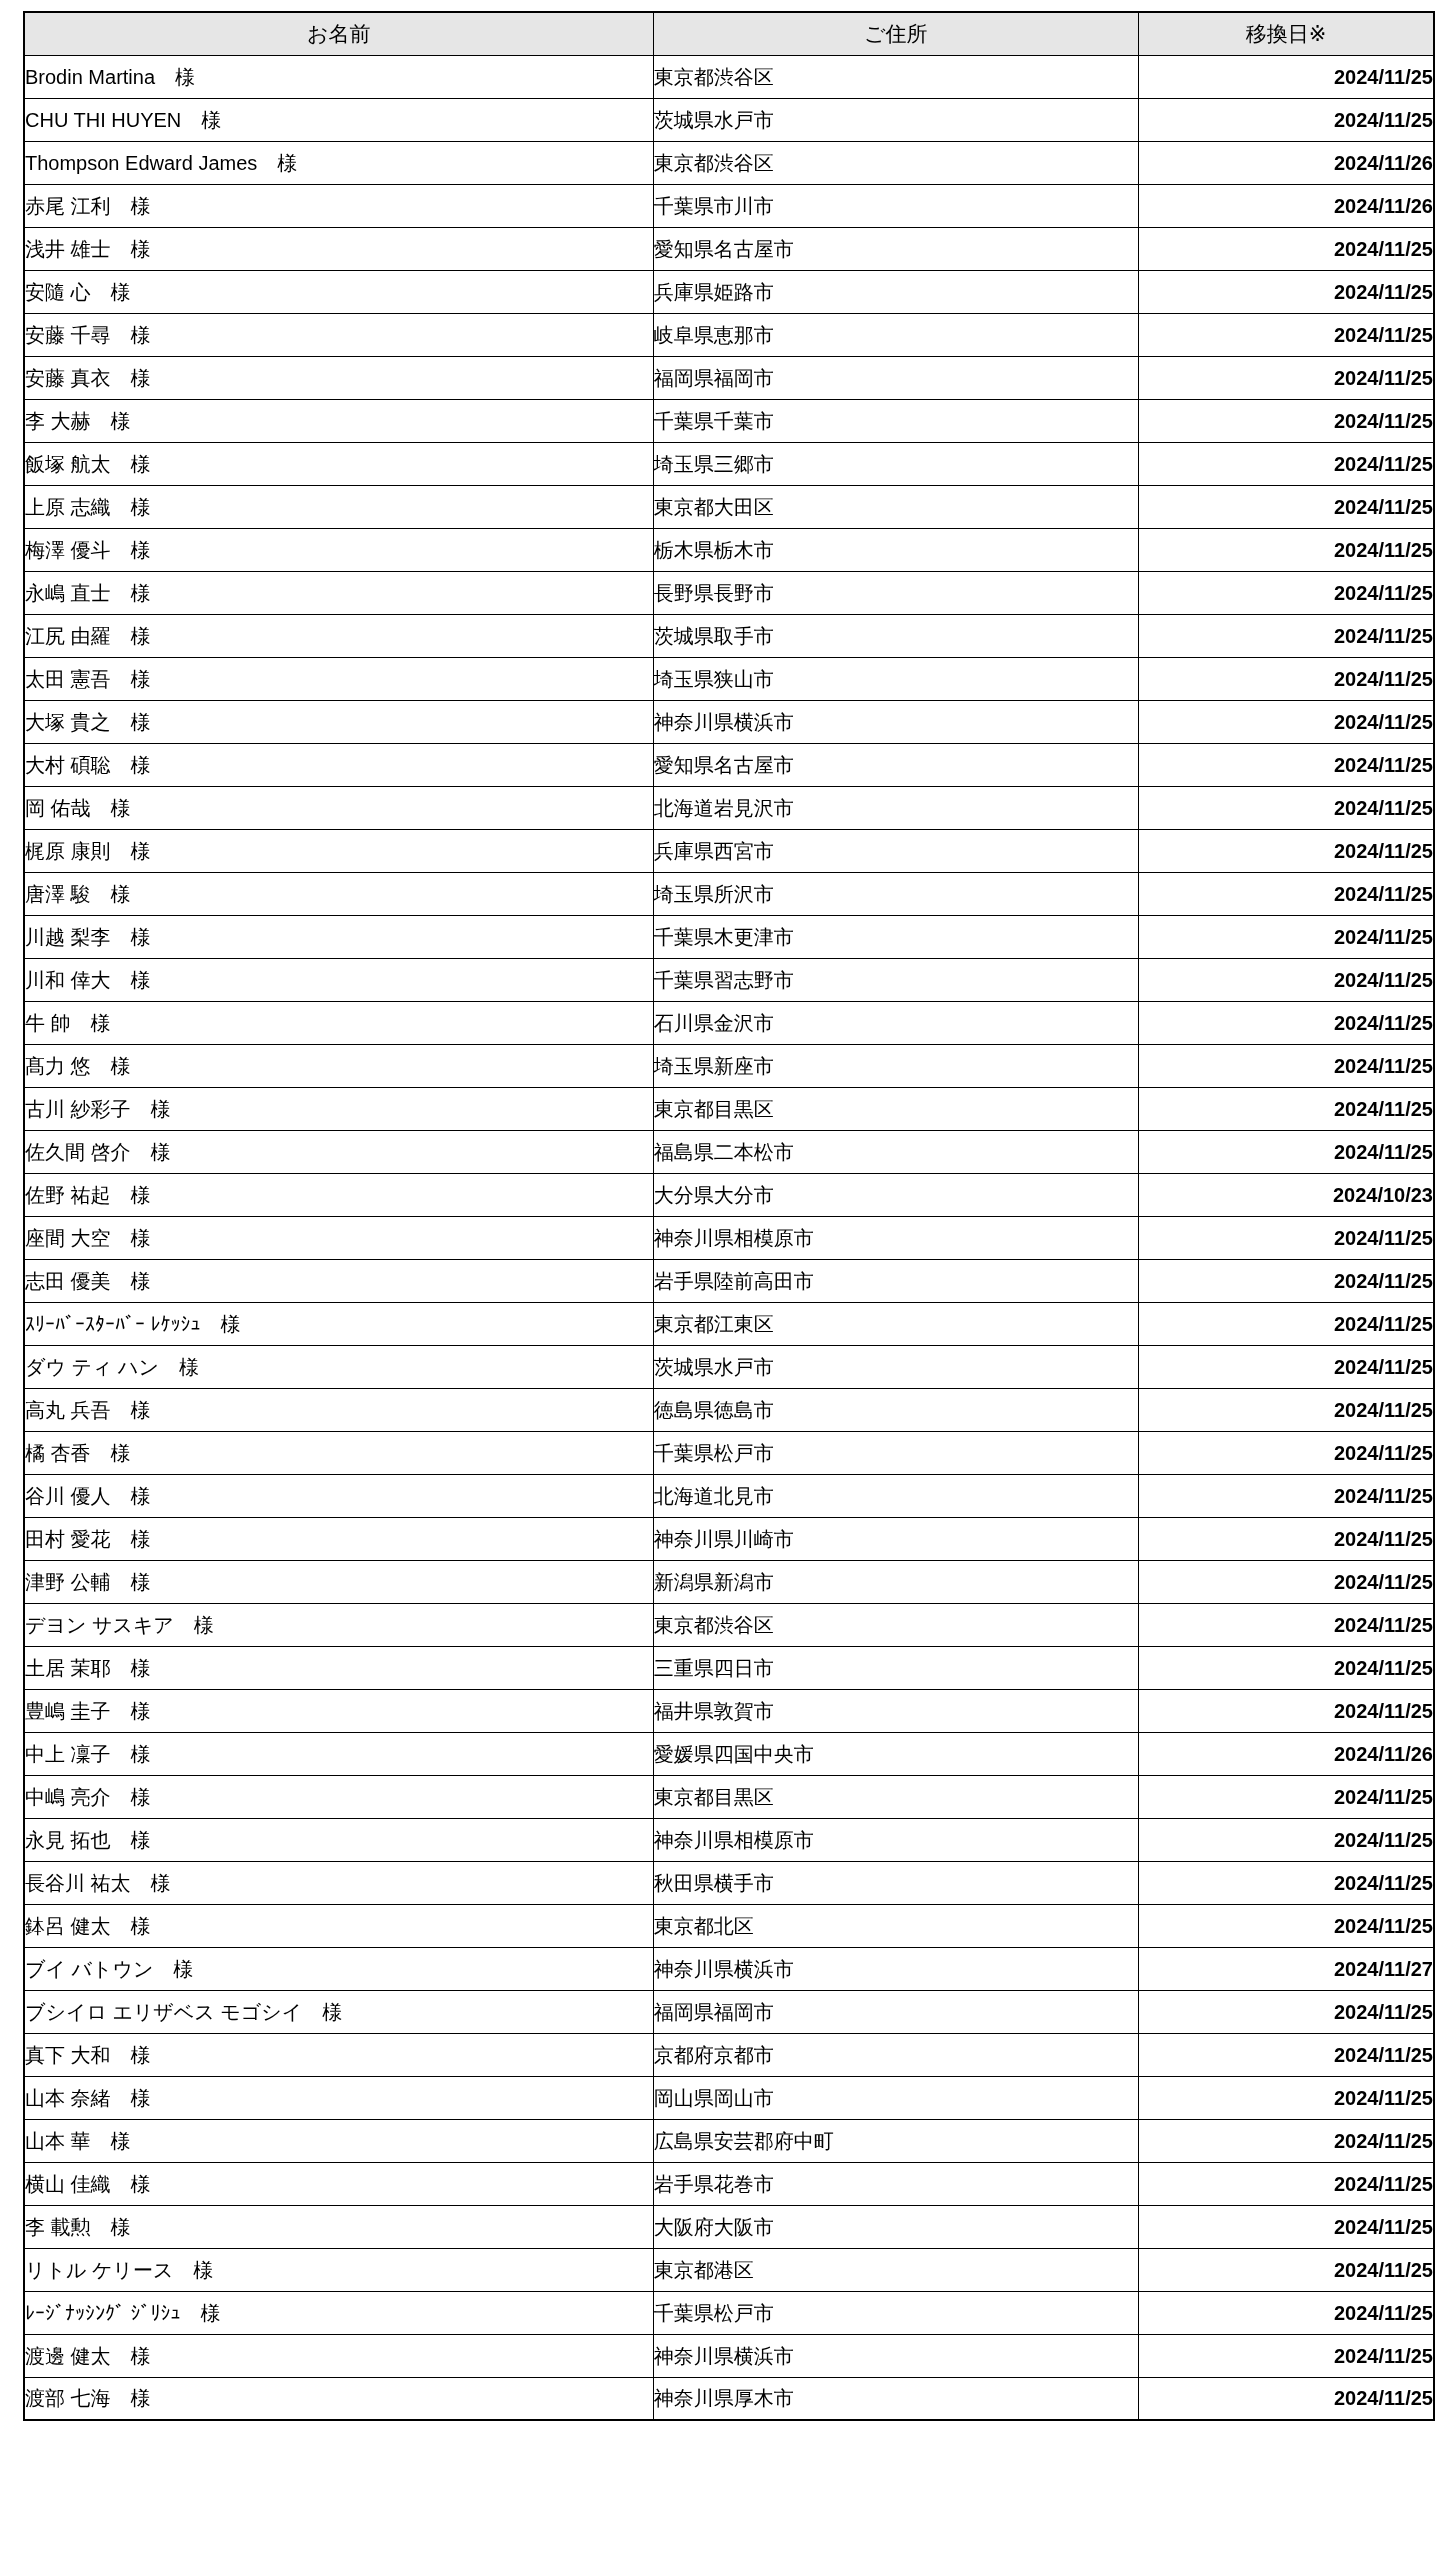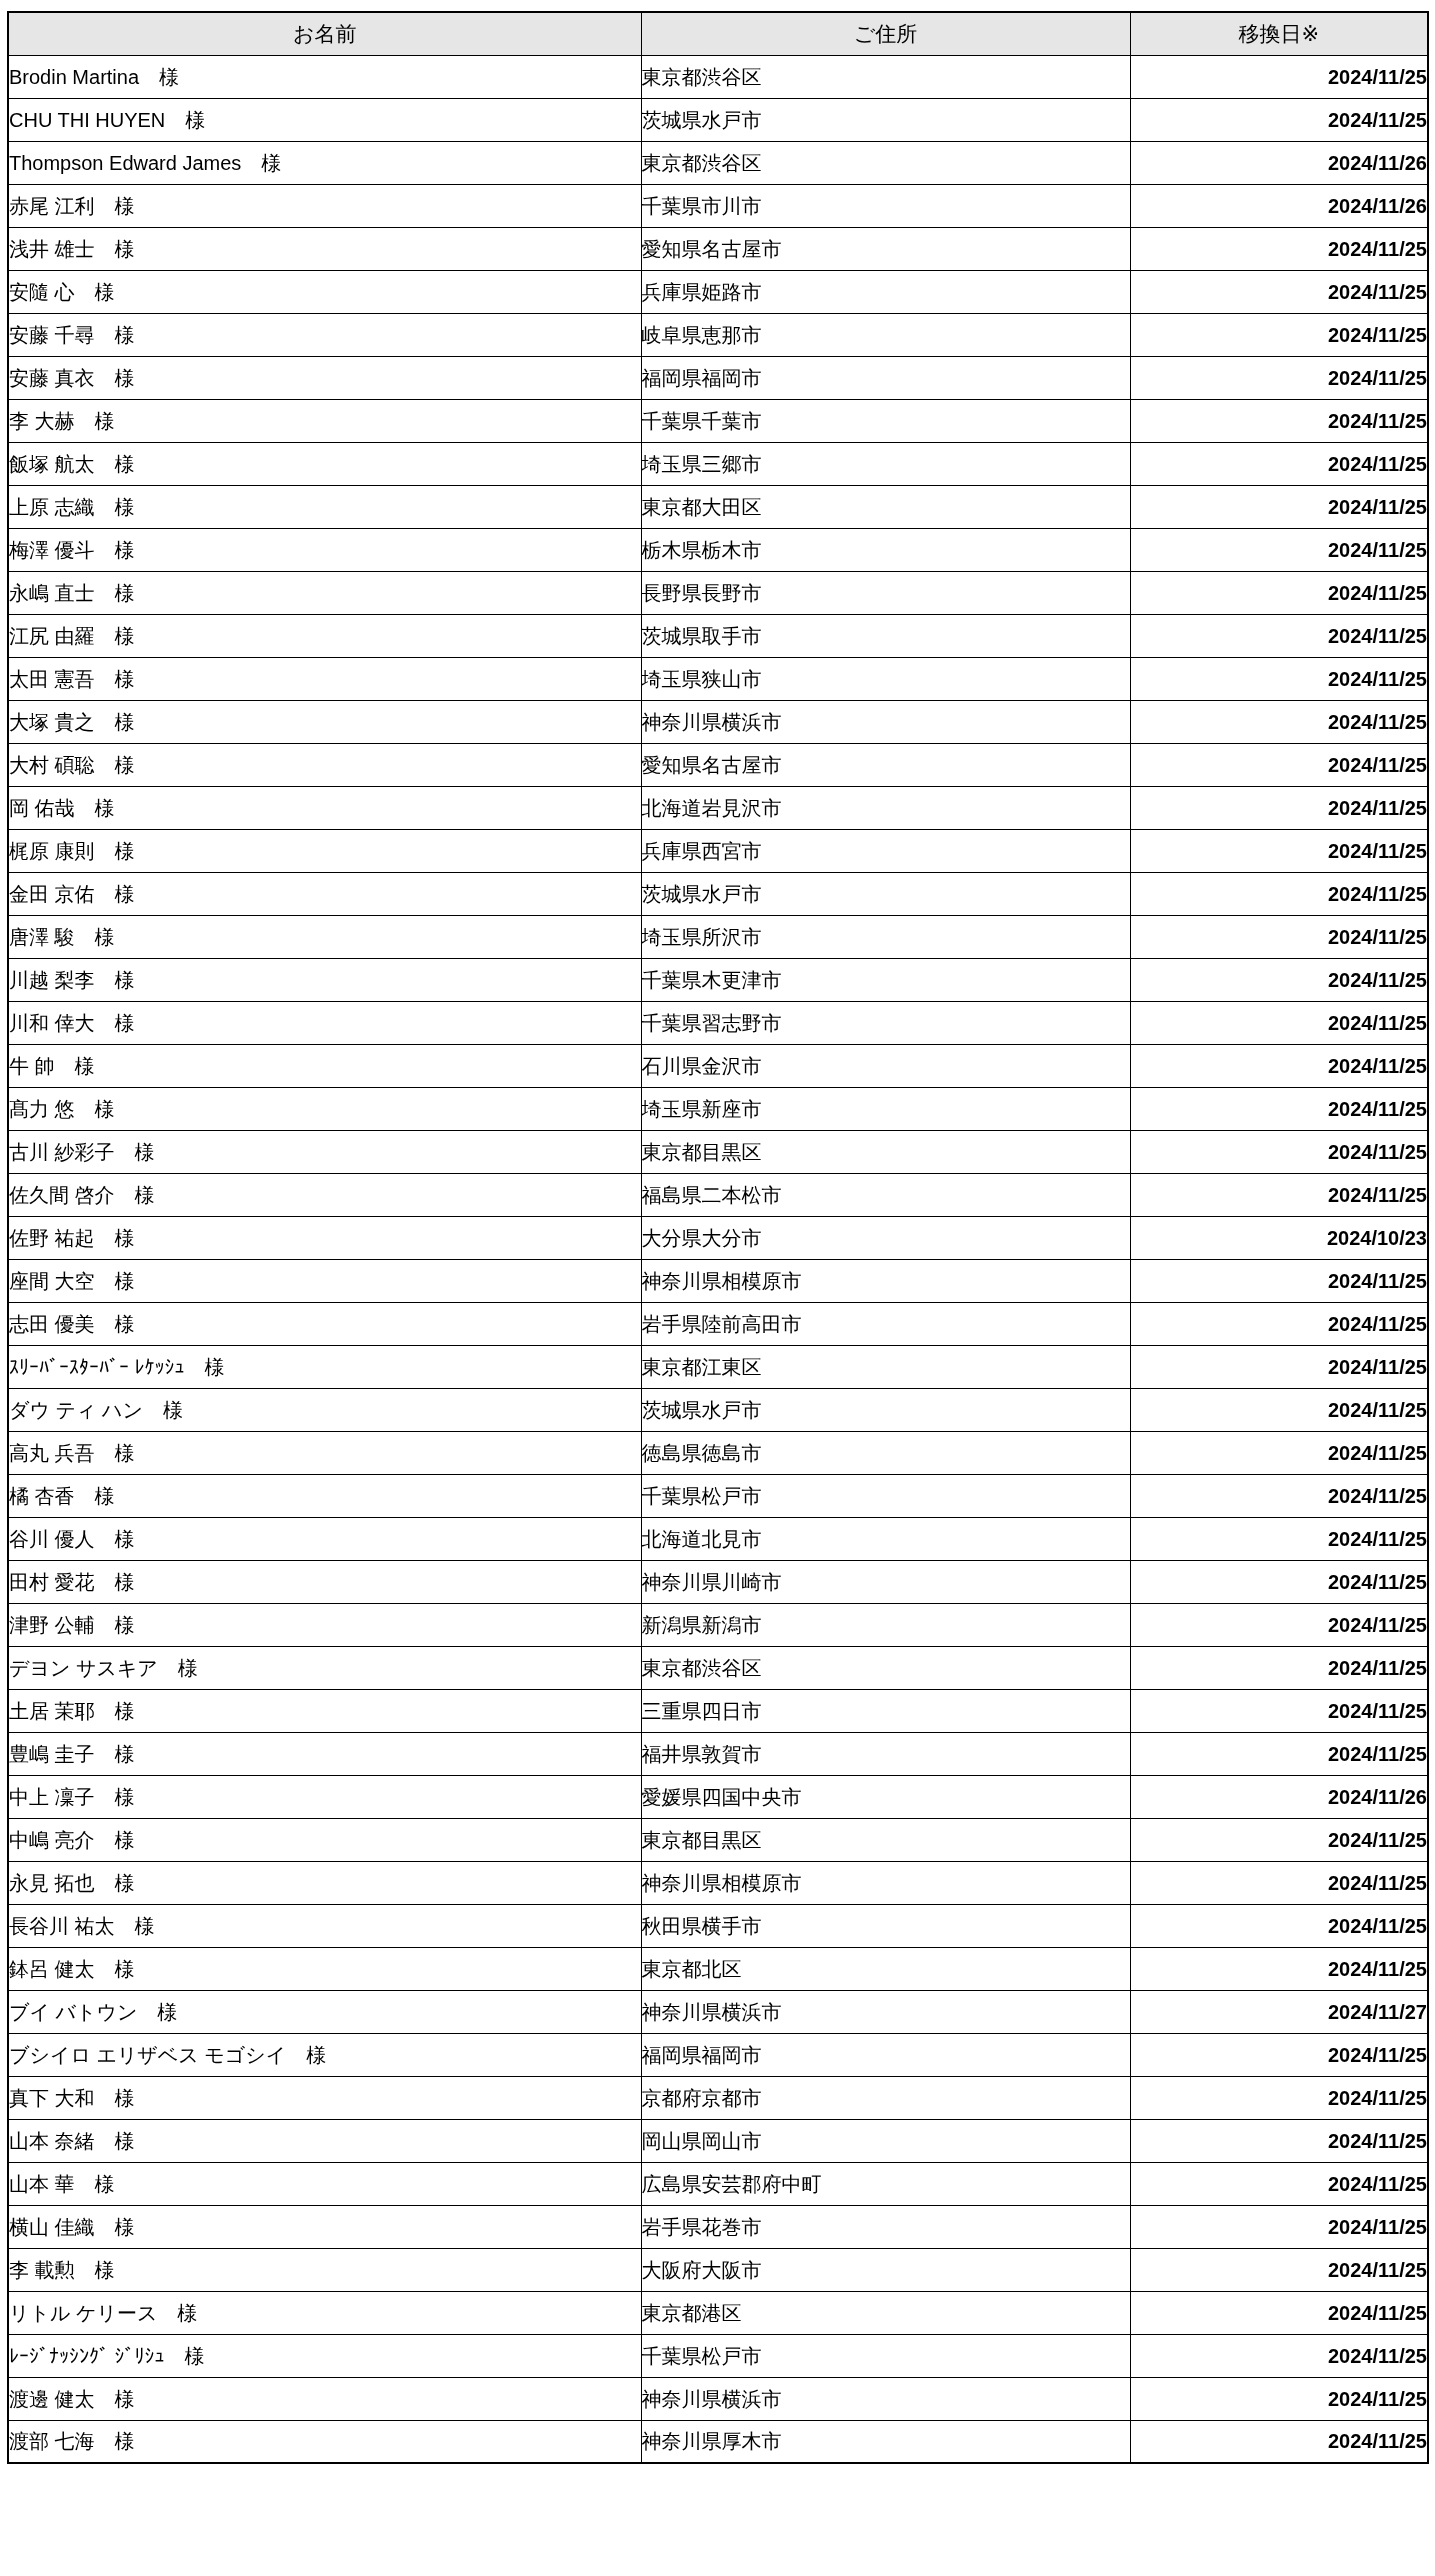--- a/index.html
+++ b/index.html
@@ -13,20 +13,21 @@
   }
   .sheet {
     position: absolute;
     left: 7px;
     top: 11.2px;
   }
   table.transfer-table {
     border-collapse: collapse;
     table-layout: fixed;
     border: 2.6px solid #000;
+    margin-left: 16px;
   }
   table.transfer-table col.col-name { width: 633px; }
   table.transfer-table col.col-addr { width: 489px; }
   table.transfer-table col.col-date { width: 298px; }
   table.transfer-table th,
   table.transfer-table td {
     border: 1.7px solid #000;
     height: 43px;
     box-sizing: border-box;
     padding: 0;
@@ -159,25 +160,20 @@
           <td class="c-name">岡 佑哉　様</td>
           <td class="c-addr">北海道岩見沢市</td>
           <td class="c-date">2024/11/25</td>
         </tr>
         <tr>
           <td class="c-name">梶原 康則　様</td>
           <td class="c-addr">兵庫県西宮市</td>
           <td class="c-date">2024/11/25</td>
         </tr>
         <tr>
-          <td class="c-name">金田 京佑　様</td>
-          <td class="c-addr">茨城県水戸市</td>
-          <td class="c-date">2024/11/25</td>
-        </tr>
-        <tr>
           <td class="c-name">唐澤 駿　様</td>
           <td class="c-addr">埼玉県所沢市</td>
           <td class="c-date">2024/11/25</td>
         </tr>
         <tr>
           <td class="c-name">川越 梨李　様</td>
           <td class="c-addr">千葉県木更津市</td>
           <td class="c-date">2024/11/25</td>
         </tr>
         <tr>

